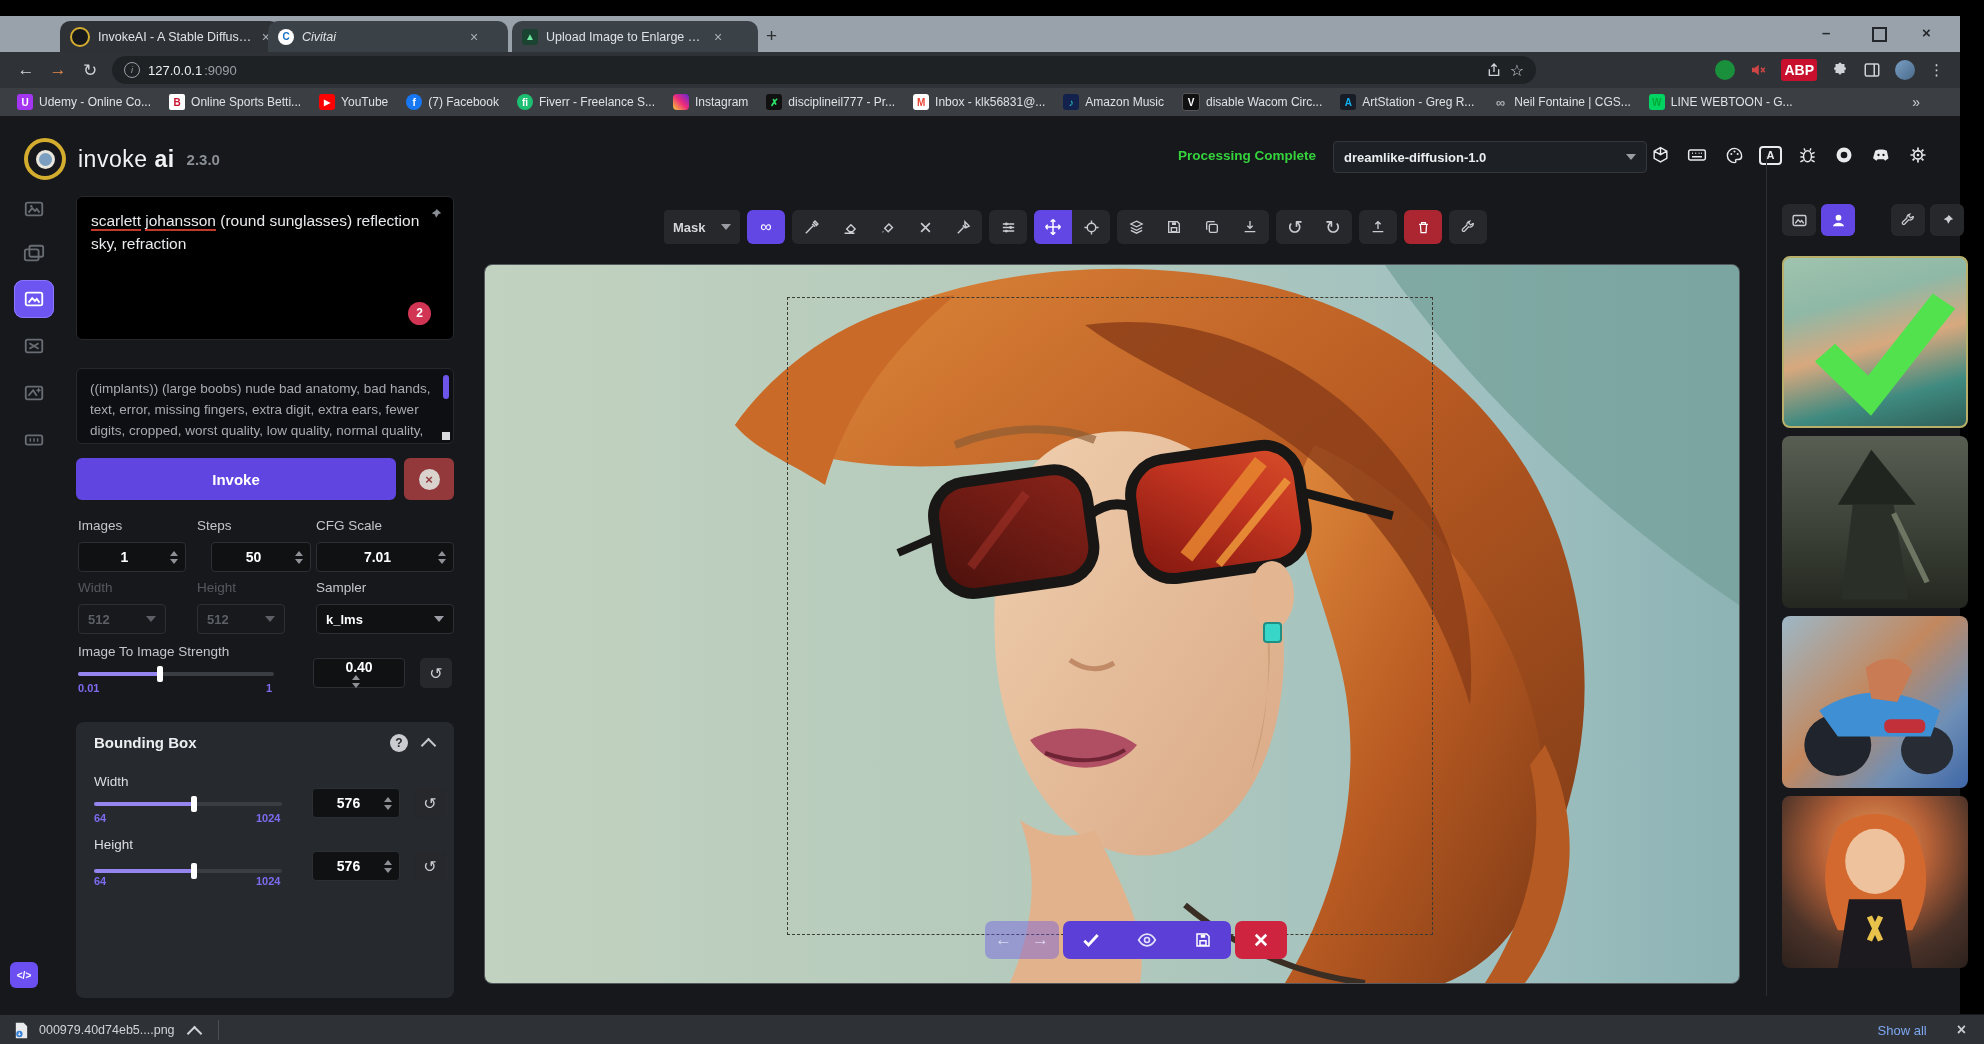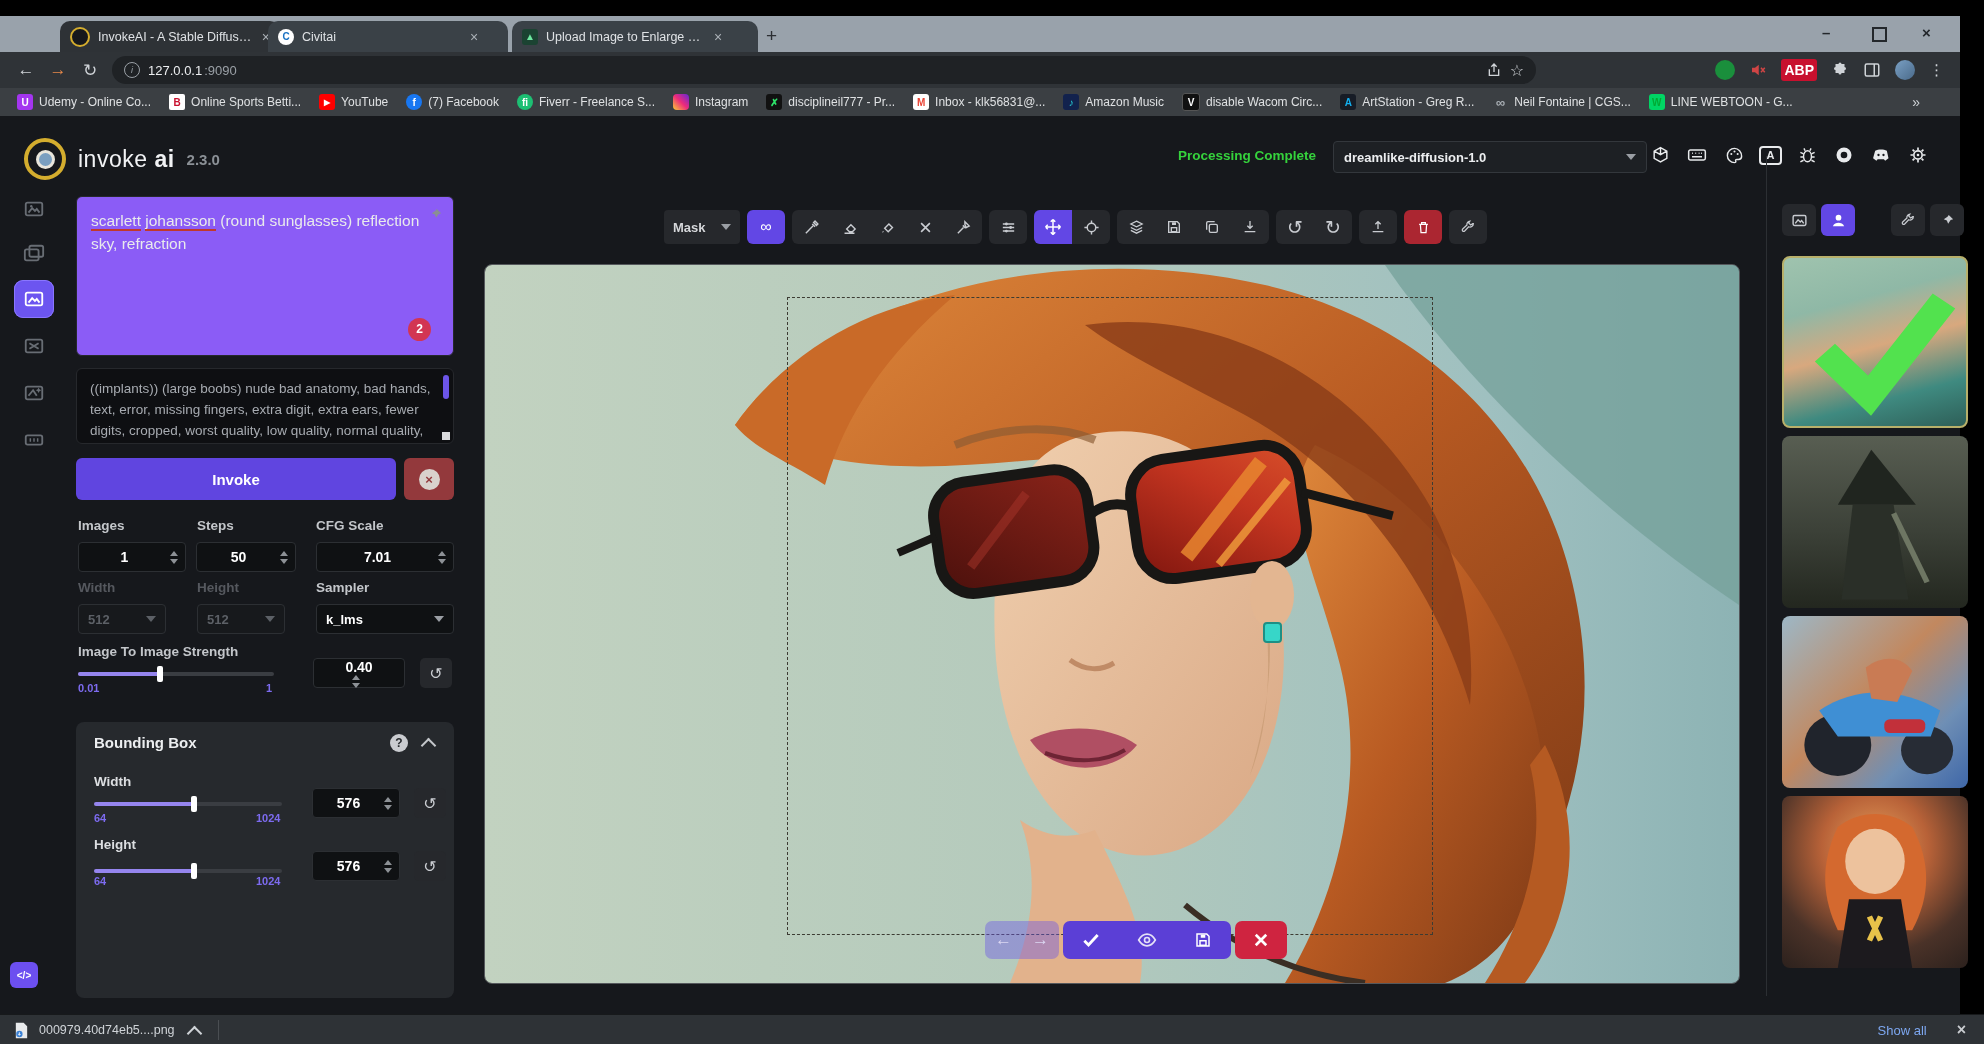--- a/index.html
+++ b/index.html
@@ -47,21 +47,21 @@
   .ver{color:#8b9096;font-size:15px;font-weight:600;}
   #status{color:#35d23c;font-weight:700;font-size:13.5px;}
   #modelsel{background:#1d2024;border:1px solid #33373c;border-radius:4px;height:30px;width:292px;display:flex;align-items:center;padding:0 10px;justify-content:space-between;color:#eceef0;font-size:13px;font-weight:700;}
   .hicon{width:24px;height:24px;display:flex;align-items:center;justify-content:center;color:#e8eaec;}
 
   
   .railbtn{position:absolute;left:14px;width:40px;height:38px;border-radius:9px;display:flex;align-items:center;justify-content:center;color:#686d74;}
   .railbtn.active{background:#6c55f0;color:#fff;box-shadow:0 0 0 1px #8a76ff inset;}
 
   
-  .label{color:#c3c6ca;font-size:13.5px;font-weight:700;}
+  .label{color:#c3c6ca;font-size:13.5px;font-weight:400;}
   .label.dis{color:#55585e;}
   .numin{display:flex;background:#0f1113;border:1px solid #2c2f33;border-radius:4px;height:30px;align-items:center;box-sizing:border-box;}
   .numin .val{flex:1;text-align:center;color:#fff;font-weight:700;font-size:14px;}
   .steppers{display:flex;flex-direction:column;gap:3px;padding-right:7px;}
   .stp-up{width:0;height:0;border-left:4px solid transparent;border-right:4px solid transparent;border-bottom:5px solid #8d9196;}
   .stp-dn{width:0;height:0;border-left:4px solid transparent;border-right:4px solid transparent;border-top:5px solid #8d9196;}
   .chev{width:0;height:0;border-left:5px solid transparent;border-right:5px solid transparent;border-top:6px solid #9a9ea4;}
   .chev-up{width:9px;height:9px;border-left:2px solid #c3c6ca;border-top:2px solid #c3c6ca;transform:rotate(45deg);margin-top:4px;}
   .sel{display:flex;background:#0f1113;border:1px solid #2c2f33;border-radius:4px;height:30px;align-items:center;justify-content:space-between;padding:0 9px;box-sizing:border-box;color:#fff;font-size:13px;font-weight:700;}
   .sel.dis{color:#5c6066;background:#17191c;}
@@ -92,21 +92,21 @@
 <div id="root">
 
   <div class="abs" id="tabstrip">
     <div class="tab active" style="left:60px;width:200px;">
       <span class="fav" style="background:#16181c;border:2px solid #d4ad2e;"></span>
       <span class="ttl">InvokeAI - A Stable Diffusion Too</span>
       <span class="x">×</span>
     </div>
     <div class="tab" style="left:268px;width:220px;">
       <span class="fav" style="background:#fff;color:#1971c2;">C</span>
-      <span class="ttl" style="flex:1;">Civitai</span>
+      <span class="ttl" style="flex:1;font-style:italic;">Civitai</span>
       <span class="x">×</span>
     </div>
     <div class="tab" style="left:512px;width:226px;">
       <span class="fav" style="background:#1b4332;color:#6ee7a0;border-radius:3px;">▲</span>
       <span class="ttl" style="flex:1;">Upload Image to Enlarge &amp; Enha</span>
       <span class="x">×</span>
     </div>
     <div class="abs" style="left:766px;top:9px;color:#2c2f33;font-size:19px;font-weight:400;">+</div>
     <div class="abs winbtn" style="left:1822px;top:8px;">–</div>
     <div class="abs" style="left:1872px;top:11px;width:11px;height:11px;border:2px solid #23272b;"></div>
@@ -297,21 +297,21 @@
           <path d="M17 6l1 2 2 1-2 1-1 2-1-2-2-1 2-1z" fill="currentColor"></path>
         </svg>
       </div>
     <div class="railbtn" style="top:305px;">
         <svg width="22" height="22" viewBox="0 0 24 24">
           <rect x="3" y="7" width="18" height="10" rx="2" stroke="currentColor" stroke-width="2" fill="none"></rect>
           <path d="M8 10v4M12 10v4M16 10v4" stroke="currentColor" stroke-width="1.6"></path>
         </svg>
       </div>
 
-    <div class="abs" style="left:76px;top:80px;width:378px;height:160px;background:#8b5cf6;border:1px solid #26282c;border-radius:6px;padding:12px 14px;box-sizing:border-box;color:#e9eaec;font-size:15.5px;line-height:23px;">
+    <div class="abs" style="left:76px;top:80px;width:378px;height:144px;background:#000000;border:1px solid #26282c;border-radius:6px;padding:12px 14px;box-sizing:border-box;color:#e9eaec;font-size:15.5px;line-height:23px;">
       <span style="border-bottom:2px solid #c0392b;">scarlett</span>
       <span style="border-bottom:2px solid #c0392b;">johansson</span>
       <span>(round sunglasses) reflection sky, refraction</span>
       <svg class="abs" style="right:10px;top:10px;" width="15" height="15" viewBox="0 0 24 24">
           <path d="M14 3l7 7-4 1-4 6-2-5-5-2 6-4z" fill="#8a8e94"></path>
         </svg>
       <div class="abs" style="right:22px;bottom:14px;width:23px;height:23px;border-radius:50%;background:#d23553;color:#fff;font-size:12px;font-weight:800;display:flex;align-items:center;justify-content:center;">2</div>
     </div>
 
     <div class="abs" style="left:76px;top:252px;width:378px;height:76px;background:#0e0f12;border:1px solid #26282c;border-radius:6px;padding:9px 20px 0 13px;box-sizing:border-box;color:#a7abb1;font-size:13.5px;line-height:21px;overflow:hidden;">
@@ -328,21 +328,21 @@
     <div class="abs label" style="left:78px;top:402px;">Images</div>
     <div class="abs label" style="left:197px;top:402px;">Steps</div>
     <div class="abs label" style="left:316px;top:402px;">CFG Scale</div>
     <div class="abs numin" style="left:78px;top:426px;width:108px;">
         <span class="val">1</span>
         <span class="steppers">
           <span class="stp-up"></span>
           <span class="stp-dn"></span>
         </span>
       </div>
-    <div class="abs numin" style="left:196px;top:426px;width:100px;">
+    <div class="abs numin" style="left:211px;top:426px;width:100px;">
         <span class="val">50</span>
         <span class="steppers">
           <span class="stp-up"></span>
           <span class="stp-dn"></span>
         </span>
       </div>
     <div class="abs numin" style="left:316px;top:426px;width:138px;">
         <span class="val">7.01</span>
         <span class="steppers">
           <span class="stp-up"></span>

